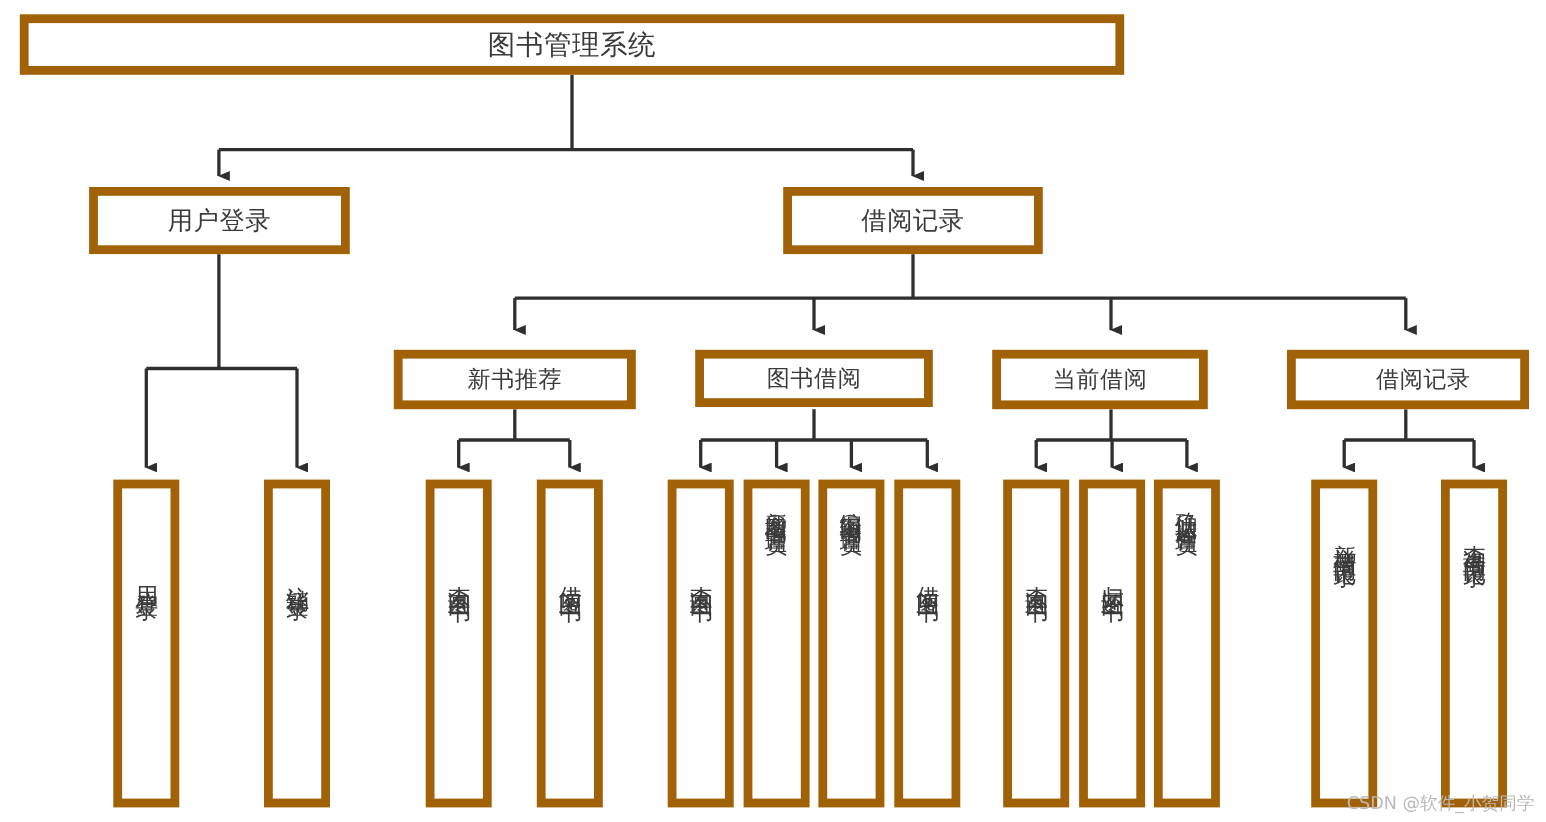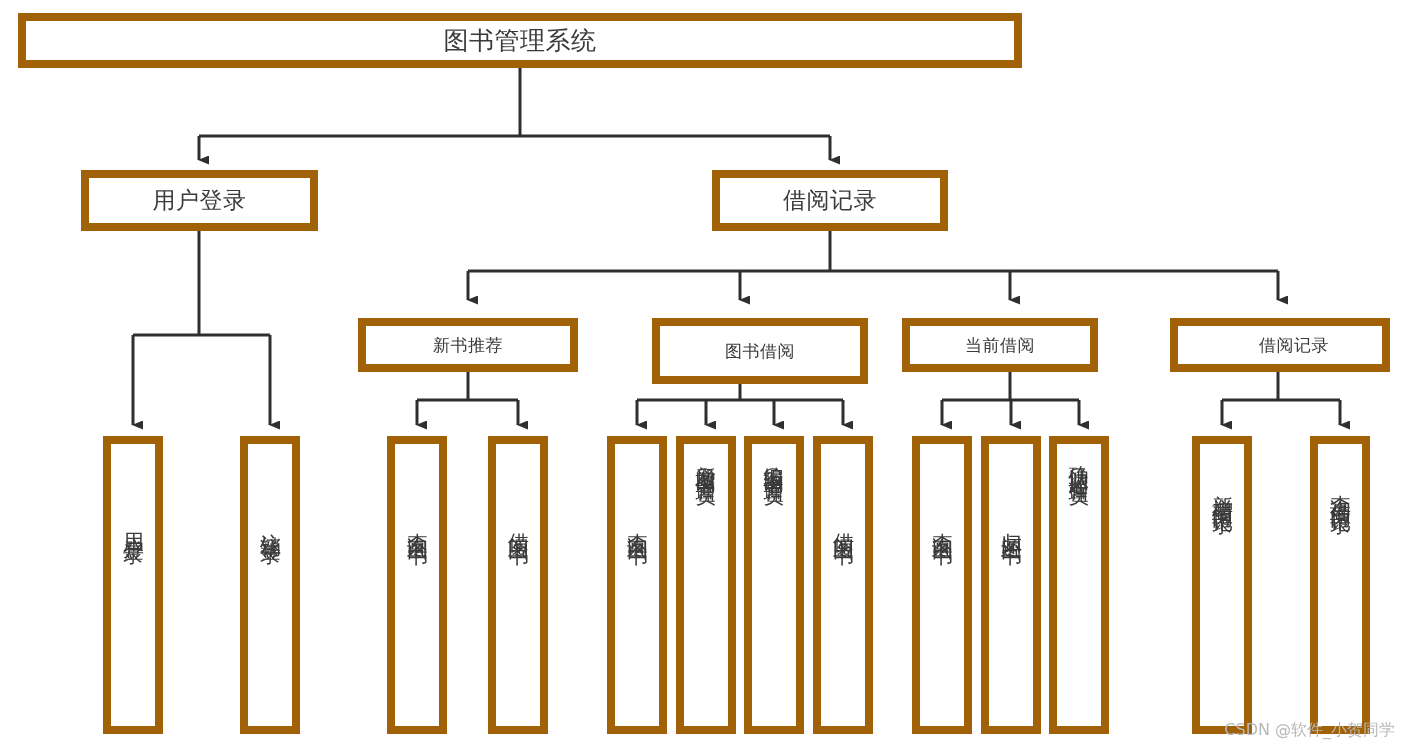--- a/index.html
+++ b/index.html
@@ -52,21 +52,21 @@
     padding-top: 6px;
   }
   .node.vertical .node-label {
     writing-mode: vertical-rl;
     text-orientation: upright;
     letter-spacing: 4px;
     line-height: 1.0;
   }
   .node.root .node-label { font-size: 25px; }
   .node.level2 .node-label { font-size: 23px; }
-  .node.level3 .node-label { font-size: 17px; }
+  .node.level3 .node-label { font-size: 21px; }
   .node.leaf .node-label { font-size: 21px; }
   .node.leaf.long .node-label { font-size: 20px; letter-spacing: 3px; }
   .watermark {
     position: absolute;
     right: 10px;
     bottom: 6px;
     font-size: 16px;
     color: #b9b9b9;
     white-space: nowrap;
     font-family: "DejaVu Sans", "Liberation Sans", sans-serif;
@@ -134,21 +134,21 @@
   <div class="node level2 horizontal" style="left:81px; top:170px; width:237px; height:61px;">
     <span class="node-label">用户登录</span>
   </div>
   <div class="node level2 horizontal" style="left:712px; top:170px; width:236px; height:61px;">
     <span class="node-label">借阅记录</span>
   </div>
 
   <div class="node level3 horizontal" style="left:358px; top:318px; width:220px; height:54px;">
     <span class="node-label">新书推荐</span>
   </div>
-  <div class="node level3 horizontal" style="left:652px; top:318px; width:216px; height:66px;justify-content:center;">
+  <div class="node level3 horizontal" style="left:632px; top:318px; width:216px; height:52px;justify-content:center;">
     <span class="node-label">图书借阅</span>
   </div>
   <div class="node level3 horizontal" style="left:902px; top:318px; width:196px; height:54px;">
     <span class="node-label">当前借阅</span>
   </div>
   <div class="node level3 horizontal" style="left:1170px; top:318px; width:220px; height:54px;padding-left:28px;">
     <span class="node-label">借阅记录</span>
   </div>
 
   <div class="node leaf vertical" style="left:103px; top:436px; width:60px; height:298px; padding-top:72px;">

